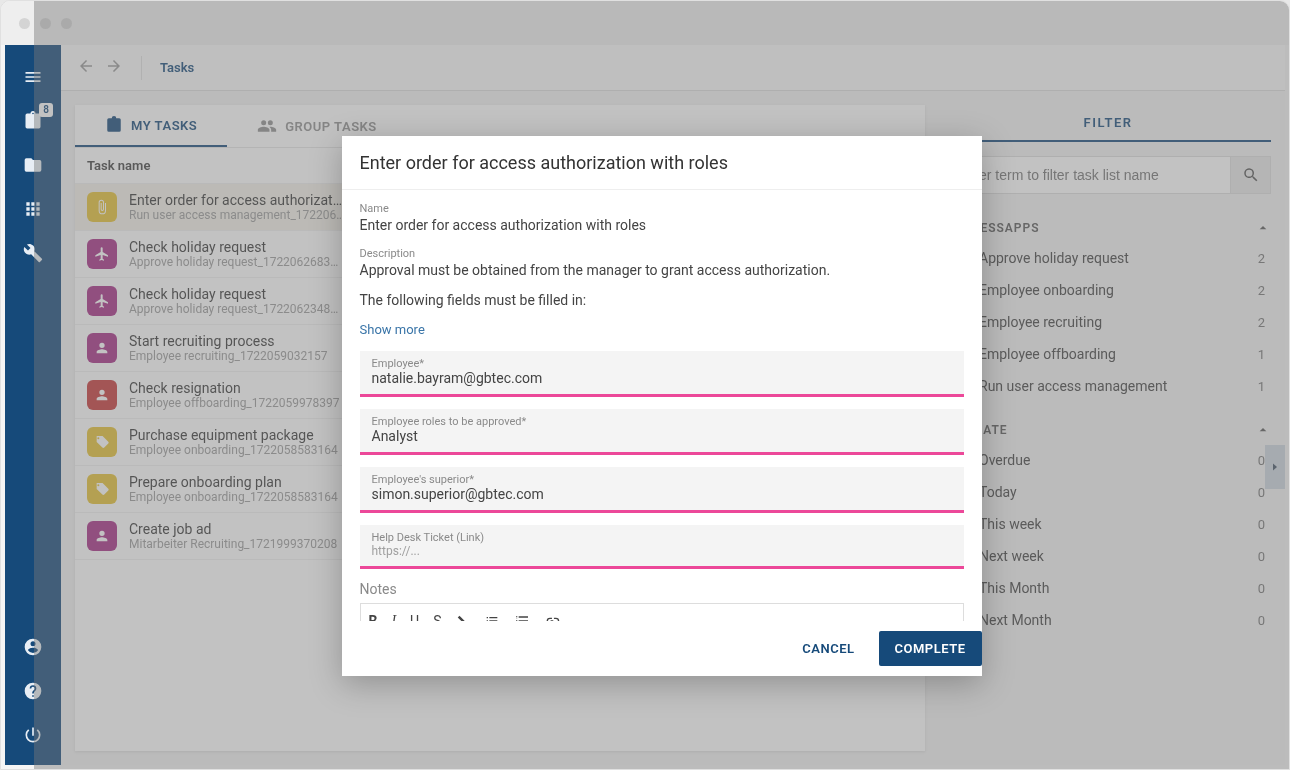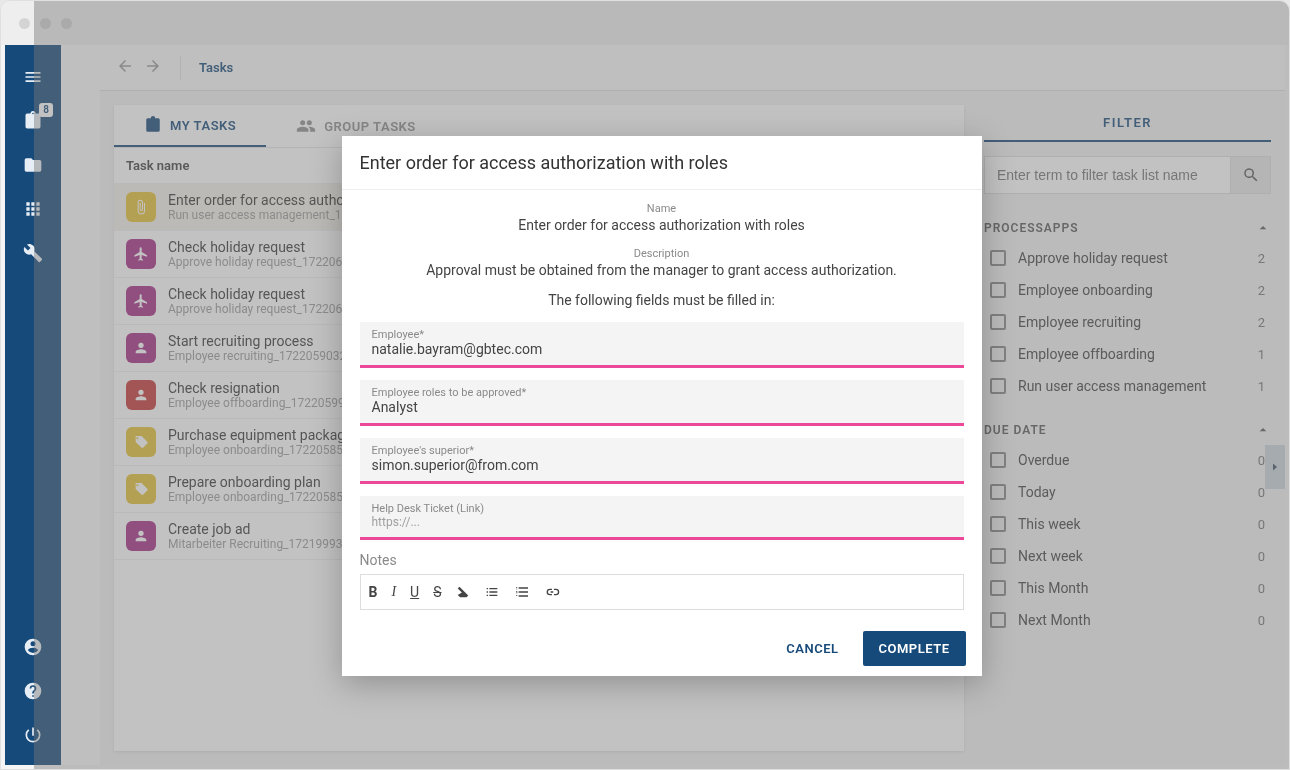--- a/index.html
+++ b/index.html
@@ -14,21 +14,21 @@
 .app { position: absolute; top: 44px; left: 4px; right: 4px; bottom: 4px; background: #fafafa; display: flex; }
 
 
 .left-nav { width: 56px; background: #164a7a; display: flex; flex-direction: column; align-items: center; color: #fff; padding-top: 10px; position: relative; }
 .nav-item { width: 100%; height: 44px; display: flex; align-items: center; justify-content: center; cursor: pointer; position: relative; }
 .nav-item svg { fill: #e8eef5; }
 .nav-badge { position: absolute; top: 4px; right: 8px; background: #fff; color: #164a7a; font-size: 10px; font-weight: 600; border-radius: 3px; padding: 0 4px; line-height: 14px; }
 .nav-bottom { margin-top: auto; margin-bottom: 8px; }
 
 
-.main-area { flex: 1; display: flex; flex-direction: column; background: #f2f2f2; position: relative; margin-left: 39px; }
+.main-area { flex: 1; display: flex; flex-direction: column; background: #f2f2f2; position: relative; }
 .top-bar { height: 46px; border-bottom: 1px solid #dcdcdc; display: flex; align-items: center; padding: 0 16px; gap: 14px; background: #fafafa; }
 .top-bar .nav-arrows { display: flex; gap: 10px; color: #999; }
 .top-bar .nav-arrows svg { fill: #999; }
 .top-bar .divider { width: 1px; height: 24px; background: #e0e0e0; margin: 0 4px; }
 .top-bar .breadcrumb { font-size: 13px; color: #164a7a; font-weight: 600; }
 
 
 .content-row { flex: 1; display: flex; padding: 14px; gap: 20px; overflow: hidden; justify-content: space-between; }
 
 
@@ -64,38 +64,38 @@
 .side-handle { position: absolute; right: 0; top: 400px; width: 20px; height: 44px; background: #ccd6df; display: flex; align-items: center; justify-content: center; cursor: pointer; }
 .side-handle svg { fill: #456; }
 
 
 .overlay { position: absolute; inset: 0; background: rgba(120,120,120,0.45); display: flex; align-items: flex-start; justify-content: center; padding-top: 135px; margin-left: 33px; }
 .modal { width: 640px; background: #fff; box-shadow: 0 8px 30px rgba(0,0,0,0.25); display: flex; flex-direction: column; max-height: 540px; }
 .modal-title { font-size: 18px; color: #333; padding: 16px 18px; border-bottom: 1px solid #eee; }
 .modal-body { padding: 12px 18px; overflow-y: auto; flex: 1; }
 .modal-body::-webkit-scrollbar { width: 6px; }
 .modal-body::-webkit-scrollbar-thumb { background: #c8c8c8; border-radius: 3px; }
-.field-group { margin-bottom: 14px; text-align: center; }
+.field-group { margin-bottom: 14px; }
 .field-label-sm { font-size: 11px; color: #8a8a8a; margin-bottom: 2px; }
 .field-text { font-size: 14px; color: #444; }
 .desc p { font-size: 14px; color: #444; margin-bottom: 14px; }
 .show-more { font-size: 13px; color: #3a75a8; cursor: pointer; margin-bottom: 14px; }
 .input-box { background: #f4f4f4; padding: 6px 12px 8px; border-bottom: 3px solid #ec4899; margin-bottom: 12px; }
 .input-box .lbl { font-size: 11px; color: #8a8a8a; }
 .input-box .val { font-size: 14px; color: #444; }
 .input-box .ph { font-size: 12px; color: #a0a0a0; }
 .notes-label { font-size: 14px; color: #8a8a8a; margin-bottom: 6px; }
 .notes-toolbar { border: 1px solid #ddd; padding: 6px 8px; display: flex; gap: 14px; align-items: center; height: 36px; }
 .notes-toolbar .tb { font-size: 14px; color: #444; cursor: pointer; display: flex; align-items: center; }
 .notes-toolbar .bold { font-weight: 700; }
 .notes-toolbar .ital { font-style: italic; font-family: serif; }
 .notes-toolbar .und { text-decoration: underline; }
 .notes-toolbar .strike { text-decoration: line-through; }
 .notes-toolbar svg { fill: #444; }
-.modal-footer { padding: 10px 16px; display: flex; justify-content: flex-end; gap: 14px; align-items: center; }
+.modal-footer { padding: 10px 0; display: flex; justify-content: flex-end; gap: 14px; align-items: center; }
 .btn-text { font-size: 13px; font-weight: 600; color: #164a7a; letter-spacing: 0.5px; cursor: pointer; padding: 8px 10px; }
 .btn-primary { font-size: 13px; font-weight: 600; color: #fff; background: #164a7a; letter-spacing: 0.5px; cursor: pointer; padding: 10px 16px; border-radius: 2px; }
 </style>
 </head>
 <body>
 
 <div class="browser-frame">
   <div class="title-bar">
     <div class="dot"></div>
     <div class="dot"></div>
@@ -378,32 +378,33 @@
           <div class="field-label-sm">Name</div>
           <div class="field-text">Enter order for access authorization with roles</div>
         </div>
         <div class="field-group">
           <div class="field-label-sm">Description</div>
           <div class="desc">
             <p>Approval must be obtained from the manager to grant access authorization.</p>
             <p>The following fields must be filled in:</p>
           </div>
         </div>
+        <div class="show-more">Show more</div>
 
         <div class="input-box">
           <div class="lbl">Employee*</div>
           <div class="val">natalie.bayram@gbtec.com</div>
         </div>
         <div class="input-box">
           <div class="lbl">Employee roles to be approved*</div>
           <div class="val">Analyst</div>
         </div>
         <div class="input-box">
           <div class="lbl">Employee's superior*</div>
-          <div class="val">simon.superior@from.com</div>
+          <div class="val">simon.superior@gbtec.com</div>
         </div>
         <div class="input-box">
           <div class="lbl">Help Desk Ticket (Link)</div>
           <div class="ph">https://...</div>
         </div>
 
         <div class="notes-label">Notes</div>
         <div class="notes-toolbar">
           <span class="tb bold">B</span>
           <span class="tb ital">I</span>

